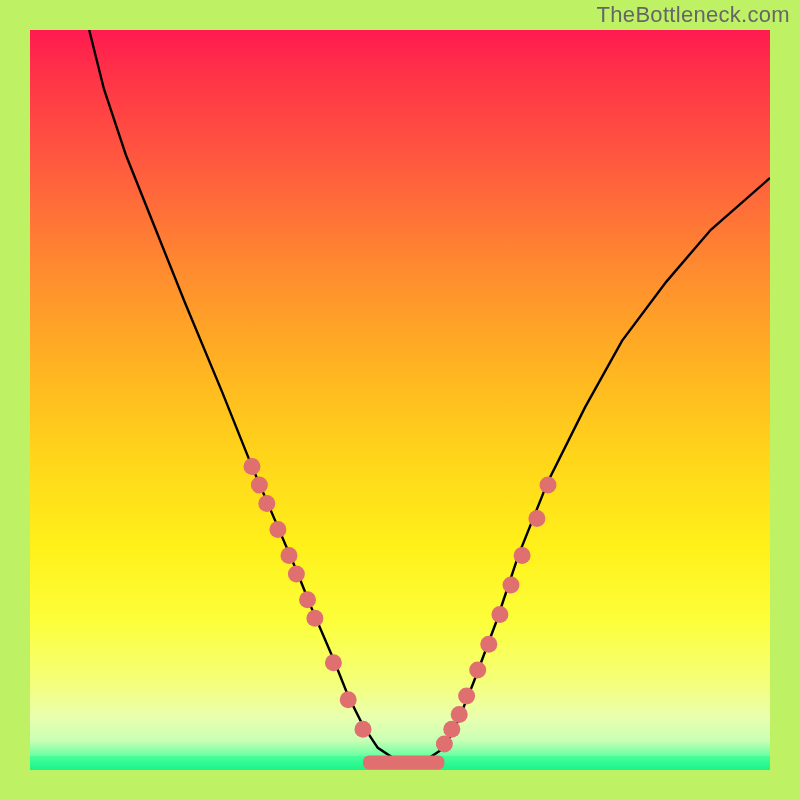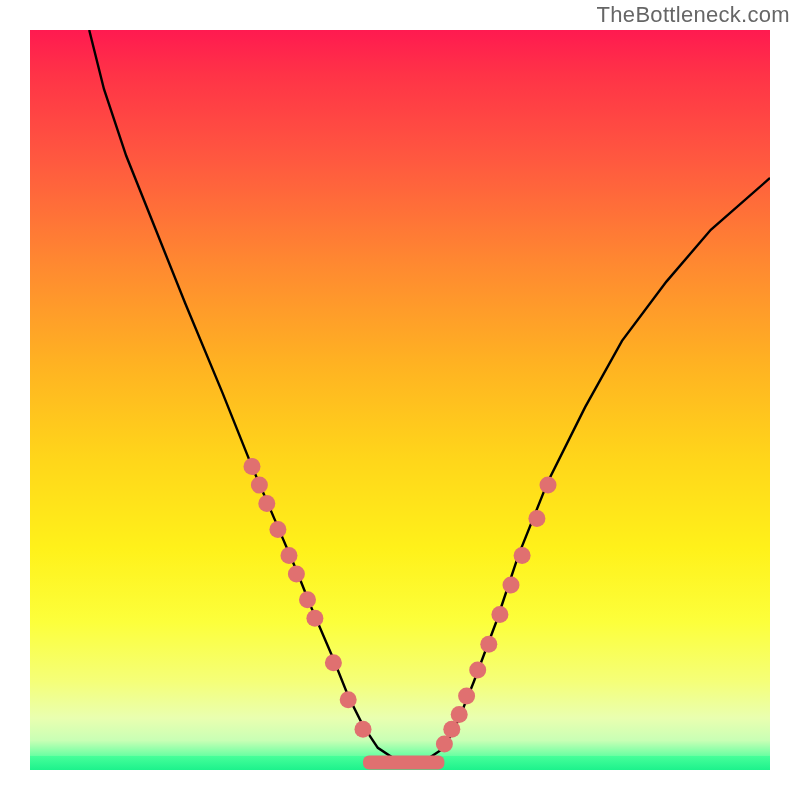--- a/index.html
+++ b/index.html
@@ -10,21 +10,21 @@
     overflow: hidden;
     background: #000;
     font-family: Arial, Helvetica, sans-serif;
   }
   .frame {
     position: absolute;
     left: 0;
     top: 0;
     width: 800px;
     height: 800px;
-    background: #ffffff;
+    background: #bef264;
   }
   .watermark {
     position: absolute;
     top: 2px;
     right: 10px;
     color: #666;
     font-size: 22px;
     font-weight: 500;
     letter-spacing: 0.3px;
     z-index: 10;

